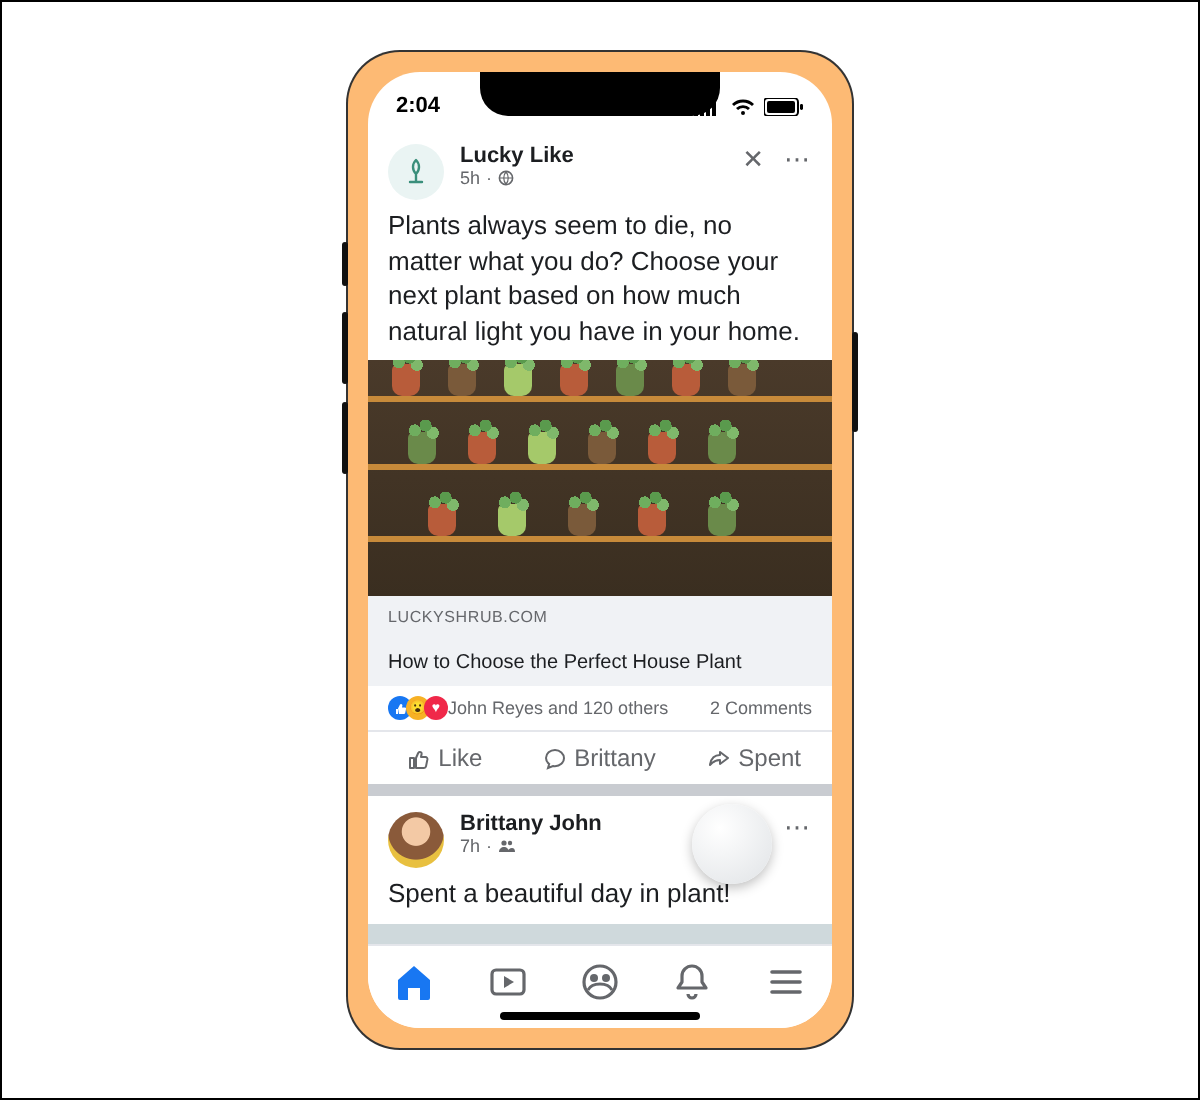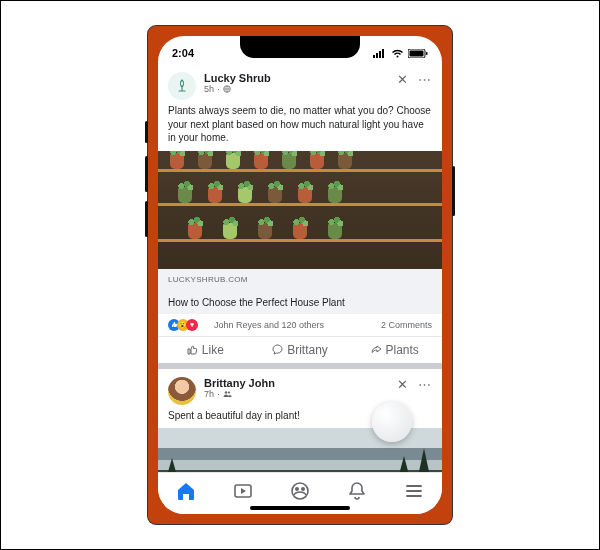--- a/index.html
+++ b/index.html
@@ -4,23 +4,23 @@
 <style>
   * { box-sizing: border-box; margin: 0; padding: 0; }
   body {
     width: 600px; height: 550px;
     background: #fff;
     display: flex; align-items: center; justify-content: center;
     font-family: -apple-system, Helvetica, Arial, sans-serif;
     border: 1px solid #000;
   }
   .phone {
-    width: 304px; height: 498px;
-    background: #c2410c;
-    border-radius: 8px;
+    width: 252px; height: 498px;
+    background: #fdba74;
+    border-radius: 26px;
     padding: 10px;
     position: relative;
     box-shadow: 0 0 0 1px #333;
   }
   .side-btn { position:absolute; background:#111; border-radius:2px; }
   .sb1 { left:-3px; top:95px; width:3px; height:22px; }
   .sb2 { left:-3px; top:130px; width:3px; height:36px; }
   .sb3 { left:-3px; top:175px; width:3px; height:36px; }
   .sb4 { right:-3px; top:140px; width:3px; height:50px; }
   .screen {
@@ -56,21 +56,21 @@
   .avatar.shrub { background:#eaf4f3; color:#3a8f7b; }
   .avatar.person {
     background: radial-gradient(circle at 50% 35%, #f3c9a5 30%, #8a5a3a 32% 60%, #e8c040 62%);
   }
   .poster { flex:1; }
   .poster-name { font-size:11px; font-weight:600; color:#1c1e21; }
   .poster-meta { font-size:9px; color:#65676b; display:flex; align-items:center; gap:3px; }
   .hdr-actions { display:flex; align-items:center; gap:10px; color:#65676b; }
   .close-x { font-size:13px; cursor:pointer; }
   .dots { font-size:13px; letter-spacing:1px; cursor:pointer; }
-  .post-text { padding:0 10px 6px; font-size:10px; color:#1c1e21; line-height:1.35; }
+  .post-text { padding:0 10px 6px; font-size:13px; color:#1c1e21; line-height:1.35; }
   .post-image { width:100%; height:118px; position:relative; overflow:hidden; }
   .plants-img {
     background: linear-gradient(#4a3a2a, #3a2e20);
   }
   .shelf { position:absolute; left:0; right:0; height:3px; background:#c78a3a; }
   .shelf.s1 { top:18px; } .shelf.s2 { top:52px; } .shelf.s3 { top:88px; }
   .pot { position:absolute; width:14px; height:16px; border-radius:3px 3px 5px 5px; }
   .pot::before { content:""; position:absolute; top:-8px; left:-2px; right:-2px; height:12px;
      background: radial-gradient(circle at 30% 60%, #6fae5e 3px, transparent 3px),
                  radial-gradient(circle at 60% 40%, #5a9a4d 3px, transparent 3px),
@@ -83,21 +83,21 @@
   .tree { position:absolute; bottom:0; width:0; height:0;
     border-left:8px solid transparent; border-right:8px solid transparent;
     border-bottom:38px solid #1f3322; }
   .tree.t1{ right:10px; } .tree.t2{ right:30px; border-bottom-width:30px; bottom:0; }
   .tree.t3{ left:6px; border-bottom-width:28px; }
   .link-card { background:#f0f2f5; padding:6px 10px; }
   .link-domain { font-size:8px; color:#65676b; text-transform:uppercase; letter-spacing:.3px; }
   .link-title { font-size:10px; color:#1c1e21; font-weight:500; margin-top:13px; }
   .reactions-row { display:flex; align-items:center; justify-content:space-between;
     padding:5px 10px; font-size:9px; color:#65676b; }
-  .react-left { display:flex; align-items:center; gap:16px; }
+  .react-left { display:flex; align-items:center; gap:0; }
   .react-icons { display:flex; }
   .r-ic { width:12px; height:12px; border-radius:50%; margin-left:-3px; display:flex;
     align-items:center; justify-content:center; font-size:7px; color:#fff; }
   .r-ic:first-child{ margin-left:0; }
   .r-like{ background:#1877f2; } .r-love{ background:#f02849; } .r-wow{ background:#f7b125; color:#5a3a00; }
   .actions-row { display:flex; border-top:1px solid #e4e6eb; }
   .action-btn { flex:1; text-align:center; padding:6px 0; font-size:12px; color:#65676b;
     display:flex; align-items:center; justify-content:center; gap:4px; cursor:pointer; }
   .tab-bar {
     flex:0 0 42px; background:#fff; border-top:1px solid #e4e6eb;
@@ -153,21 +153,21 @@
     <div class="feed">
 
       <div class="post">
         <div class="post-header">
           <div class="avatar shrub">
             <svg width="16" height="16" viewBox="0 0 16 16">
                 <path d="M8 2 C6 4 6 7 8 9 C10 7 10 4 8 2 M8 9 v4 M5 13 h6" stroke="#3a8f7b" stroke-width="1.2" fill="none" stroke-linecap="round"></path>
               </svg>
           </div>
           <div class="poster">
-            <div class="poster-name">Lucky Shrub</div>
+            <div class="poster-name">Lucky Like</div>
             <div class="poster-meta">
               <span>5h</span>
                 <span>·</span>
               <span>
                 <svg width="8" height="8" viewBox="0 0 8 8">
                     <circle cx="4" cy="4" r="3.3" fill="none" stroke="#65676b" stroke-width="0.8"></circle>
                     <path d="M1 4h6M4 1c1.5 1.5 1.5 4.5 0 6M4 1c-1.5 1.5-1.5 4.5 0 6" stroke="#65676b" stroke-width="0.6" fill="none"></path>
                   </svg>
               </span>
             </div>
@@ -236,21 +236,21 @@
                 </svg>
             </span>
             <span>Brittany</span>
           </div>
           <div class="action-btn">
             <span>
               <svg width="11" height="11" viewBox="0 0 11 11">
                   <path d="M6 2l4 3-4 3V6c-2 0-3.5.8-5 2.5C1.5 5 3 3.5 6 3.5z" fill="none" stroke="#65676b" stroke-width="1" stroke-linejoin="round"></path>
                 </svg>
             </span>
-            <span>Plants</span>
+            <span>Spent</span>
           </div>
         </div>
       </div>
 
       <div class="post">
         <div class="post-header">
           <div class="avatar person"></div>
           <div class="poster">
             <div class="poster-name">Brittany John</div>
             <div class="poster-meta">

